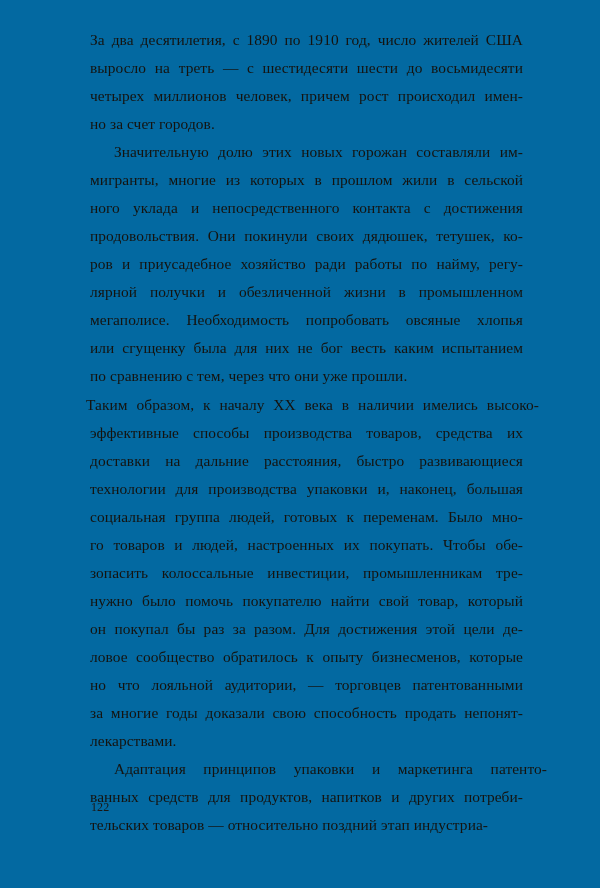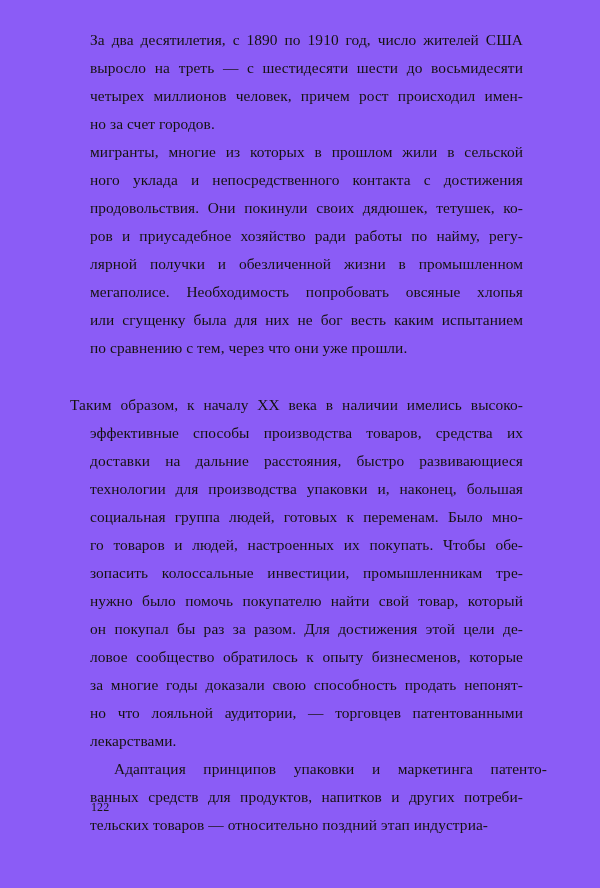--- a/index.html
+++ b/index.html
@@ -52,21 +52,21 @@
   .line.j {
     white-space: normal;
     text-align: justify;
     text-align-last: justify;
   }
   .line.indent {
     padding-left: 24px;
   }
   
   #block-two .line.hang {
-    margin-left: 0;
+    margin-left: 16px;
     width: 453px;
   }
   #block-two .line:not(.hang) {
     margin-left: 20px;
     width: 433px;
   }
 
   
   #page-number {
     position: absolute;
@@ -74,30 +74,31 @@
     top: 799px;
     font-size: 12px;
     line-height: 16px;
     letter-spacing: 0.01em;
     color: #1a1714;
   }
 </style>
 </head>
 <body>
 
-<div class="page" style="background: #8b5cf6; color: rgb(21, 19, 15);">
+<div class="page" style="background: #0369a1; color: rgb(21, 19, 15);">
 
   <div class="textblock" id="block-one">
       <p class="para">
         <span class="line j">За два десятилетия, с 1890 по 1910 год, число жителей США</span>
         <span class="line j">выросло на треть — с шестидесяти шести до восьмидесяти</span>
         <span class="line j">четырех миллионов человек, причем рост происходил имен-</span>
         <span class="line">но за счет городов.</span>
       </p>
       <p class="para">
+        <span class="line j indent">Значительную долю этих новых горожан составляли им-</span>
         <span class="line j">мигранты, многие из которых в прошлом жили в сельской</span>
         <span class="line j">ного уклада и непосредственного контакта с достижения</span>
         <span class="line j">продовольствия. Они покинули своих дядюшек, тетушек, ко-</span>
         <span class="line j">ров и приусадебное хозяйство ради работы по найму, регу-</span>
         <span class="line j">лярной получки и обезличенной жизни в промышленном</span>
         <span class="line j">мегаполисе. Необходимость попробовать овсяные хлопья</span>
         <span class="line j">или сгущенку была для них не бог весть каким испытанием</span>
         <span class="line">по сравнению с тем, через что они уже прошли.</span>
       </p>
     </div>
@@ -107,22 +108,22 @@
         <span class="line j hang">Таким образом, к началу XX века в наличии имелись высоко-</span>
         <span class="line j">эффективные способы производства товаров, средства их</span>
         <span class="line j">доставки на дальние расстояния, быстро развивающиеся</span>
         <span class="line j">технологии для производства упаковки и, наконец, большая</span>
         <span class="line j">социальная группа людей, готовых к переменам. Было мно-</span>
         <span class="line j">го товаров и людей, настроенных их покупать. Чтобы обе-</span>
         <span class="line j">зопасить колоссальные инвестиции, промышленникам тре-</span>
         <span class="line j">нужно было помочь покупателю найти свой товар, который</span>
         <span class="line j">он покупал бы раз за разом. Для достижения этой цели де-</span>
         <span class="line j">ловое сообщество обратилось к опыту бизнесменов, которые</span>
+        <span class="line j">но что лояльной аудитории, — торговцев патентованными</span>
         <span class="line j">за многие годы доказали свою способность продать непонят-</span>
-        <span class="line j">но что лояльной аудитории, — торговцев патентованными</span>
         <span class="line">лекарствами.</span>
       </p>
       <p class="para">
         <span class="line j indent">Адаптация принципов упаковки и маркетинга патенто-</span>
         <span class="line j">ванных средств для продуктов, напитков и других потреби-</span>
         <span class="line">тельских товаров — относительно поздний этап индустриа-</span>
       </p>
     </div>
 
   <div id="page-number">122</div>

